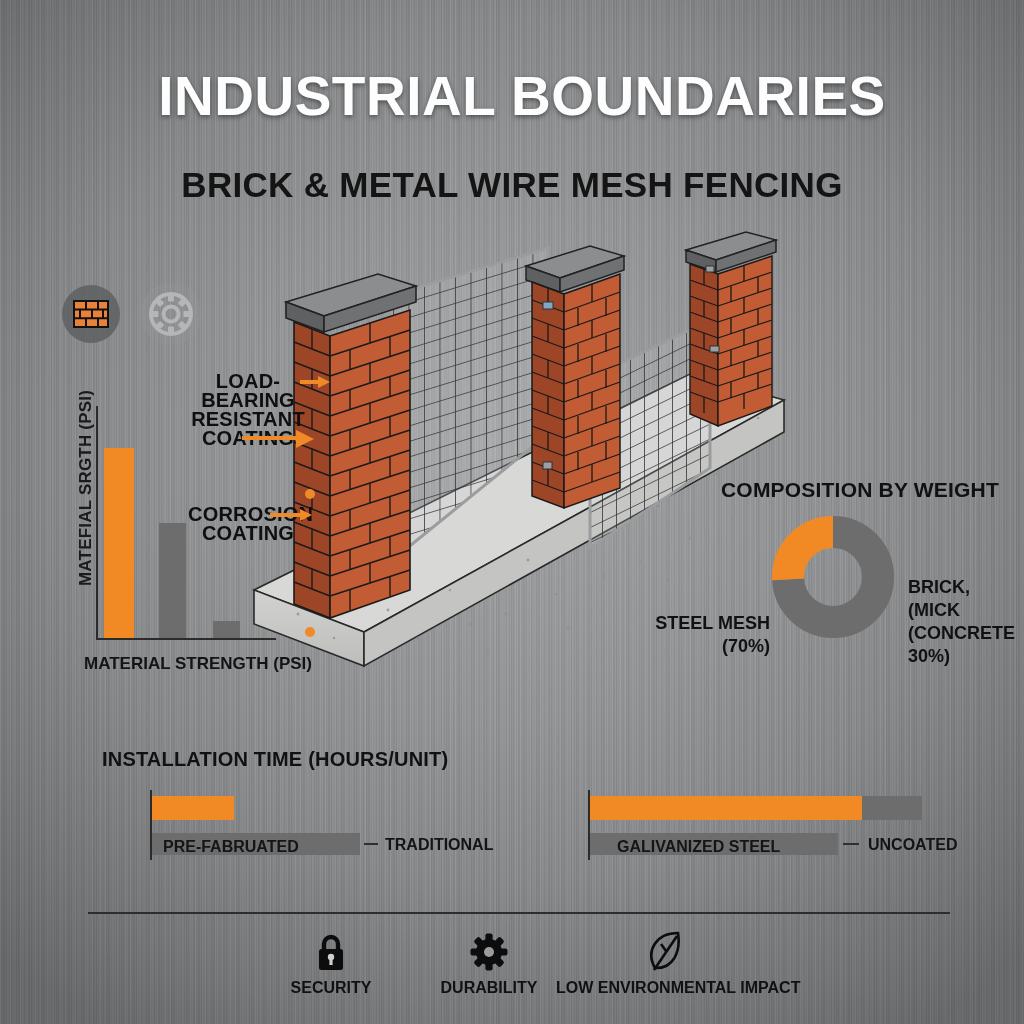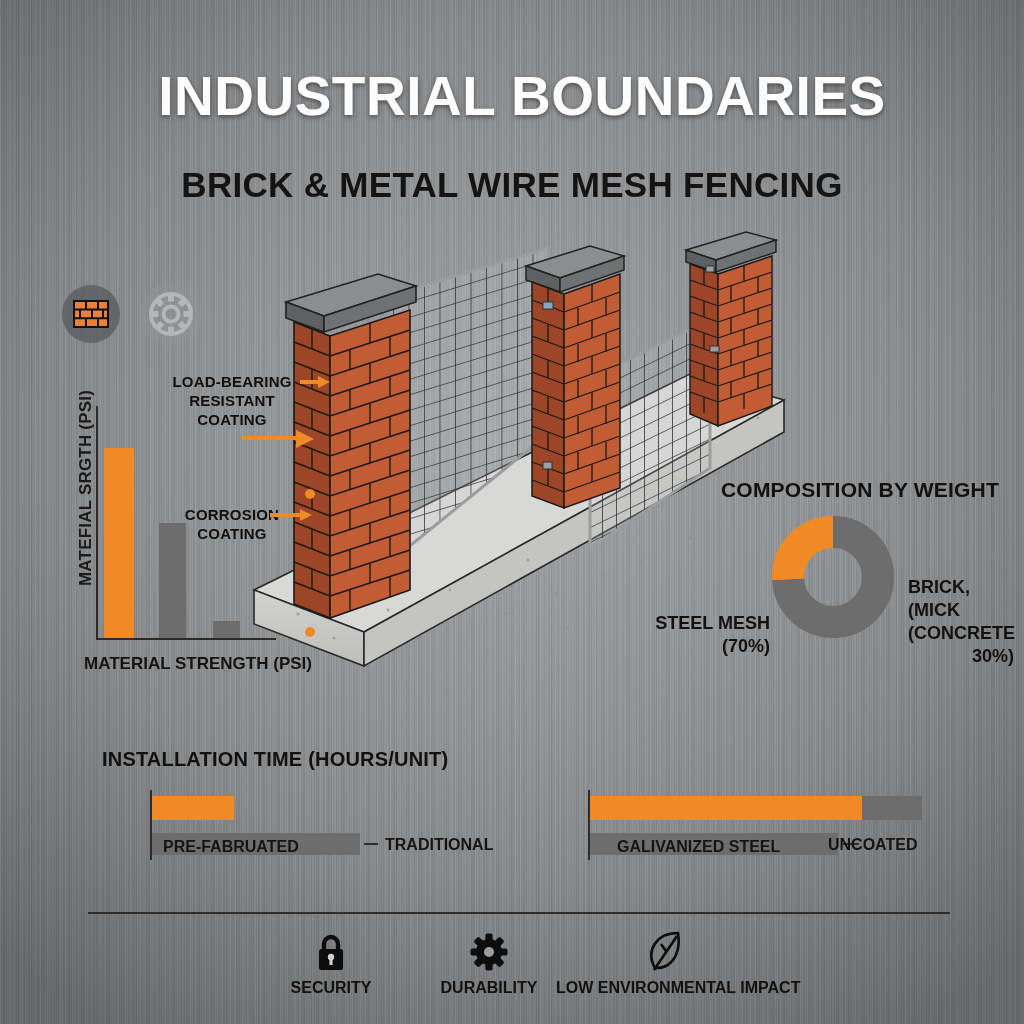--- a/index.html
+++ b/index.html
@@ -60,31 +60,31 @@
     position:absolute;left:-64px;top:88px;width:180px;text-align:center;
     transform:rotate(-90deg);transform-origin:center center;
     font-size:17px;font-weight:bold;color:#1b1b1b;letter-spacing:.2px;white-space:nowrap;
   }
   .xlabel{
     position:absolute;left:18px;top:256px;width:240px;text-align:center;
     font-size:17px;font-weight:bold;color:#141414;white-space:nowrap;
   }
 
   
-  .callout{position:absolute;font-size:15px;font-weight:bold;color:#0f0f0f;
-    line-height:19px;text-align:center;letter-spacing:.2px;}
+  .callout{position:absolute;font-size:20px;font-weight:bold;color:#0f0f0f;
+    line-height:19px;text-align:center;letter-spacing:.2px;margin-left:16px;}
 
   
   #donut-title{position:absolute;left:700px;top:478px;width:320px;text-align:center;
     font-size:21px;font-weight:bold;color:#111;letter-spacing:.2px;}
   #donut{position:absolute;left:772px;top:516px;width:122px;height:122px;}
   .donut-label{position:absolute;font-size:18px;font-weight:bold;color:#111;line-height:23px;}
   #donut-label-left{left:640px;top:612px;width:130px;text-align:right;}
   #donut-label-right{left:908px;top:576px;width:120px;text-align:left;}
-  #donut-label-right .r2{text-align:right;display:block;width:106px;}
+  #donut-label-right .r2{text-align:left;display:block;width:106px;}
 
   
   .hb-title{position:absolute;font-size:20px;font-weight:bold;color:#111;letter-spacing:.2px;white-space:nowrap;}
   .hb-axis{position:absolute;width:2px;background:#2b2b2b;}
   .hb-bar{position:absolute;}
   .hb-track{position:absolute;background:#6d6d6d;}
   .hb-inner-label{position:absolute;font-size:16px;font-weight:bold;color:#151515;white-space:nowrap;}
   .hb-dash{position:absolute;height:2px;background:#2f2f2f;}
   .hb-right-label{position:absolute;font-size:16px;font-weight:bold;color:#141414;white-space:nowrap;}
 
@@ -450,21 +450,21 @@
   <div class="hb-inner-label" style="left:163px;top:838px;">PRE-FABRUATED</div>
   <div class="hb-dash" style="left:364px;top:843px;width:14px;"></div>
   <div class="hb-right-label" style="left:385px;top:836px;">TRADITIONAL</div>
 
   <div class="hb-axis" style="left:588px;top:790px;height:70px;"></div>
   <div class="hb-track" style="left:590px;top:796px;width:332px;height:24px;"></div>
   <div class="hb-bar" style="left:590px;top:796px;width:272px;height:24px;background:#f18a25;"></div>
   <div class="hb-track" style="left:590px;top:833px;width:248px;height:22px;"></div>
   <div class="hb-inner-label" style="left:617px;top:838px;">GALIVANIZED STEEL</div>
   <div class="hb-dash" style="left:843px;top:843px;width:16px;"></div>
-  <div class="hb-right-label" style="left:828px;top:836px;">UNCOATED</div>
+  <div class="hb-right-label" style="left:868px;top:836px;">UNCOATED</div>
 
   <div id="divider"></div>
 
   <div class="feature" style="left:436px;top:928px;width:106px;">
     <div class="fi">
       <svg width="40" height="40" viewBox="0 0 40 40">
         <g fill="#0d0d0d">
           <rect x="16.4" y="1.5" width="7.2" height="37" rx="2"></rect>
           <rect x="1.5" y="16.4" width="37" height="7.2" rx="2"></rect>
           <rect x="16.4" y="1.5" width="7.2" height="37" rx="2" transform="rotate(45 20 20)"></rect>

